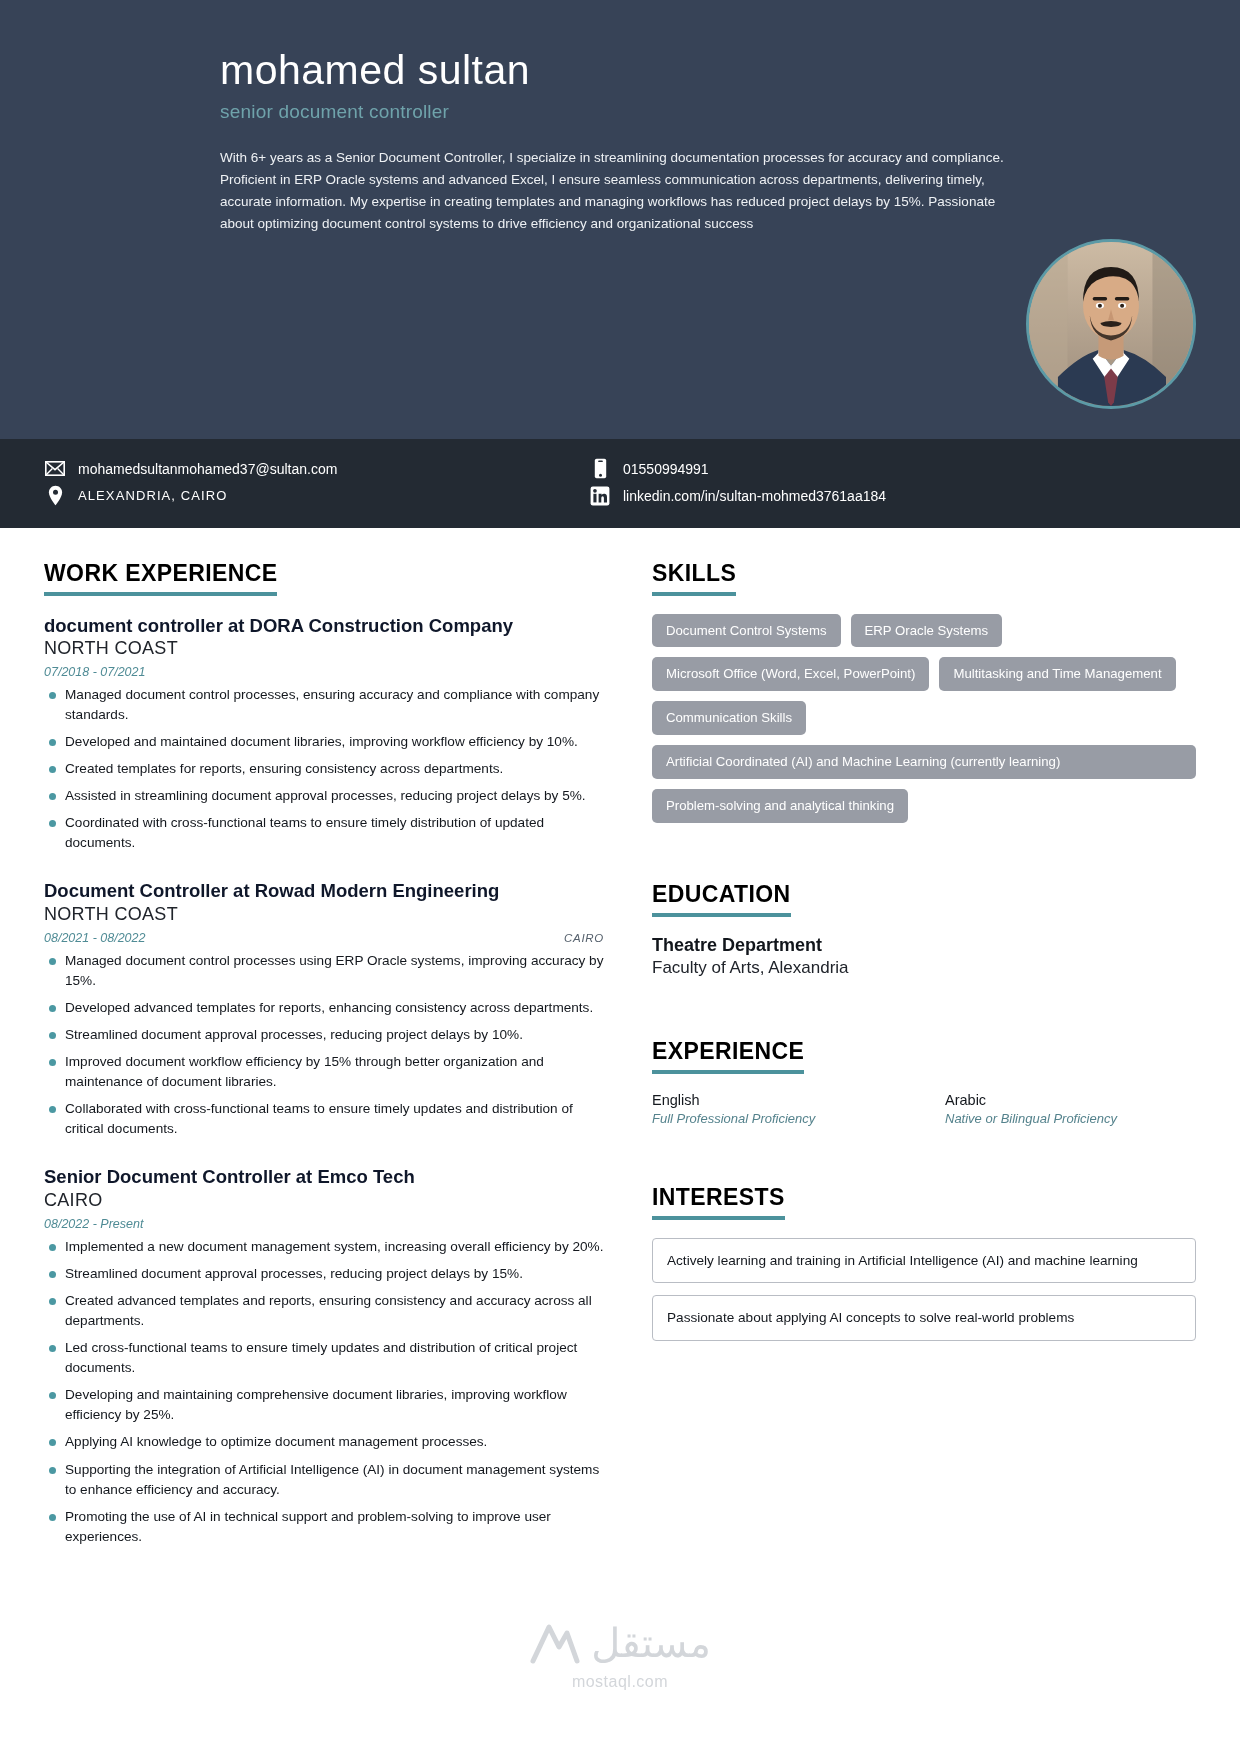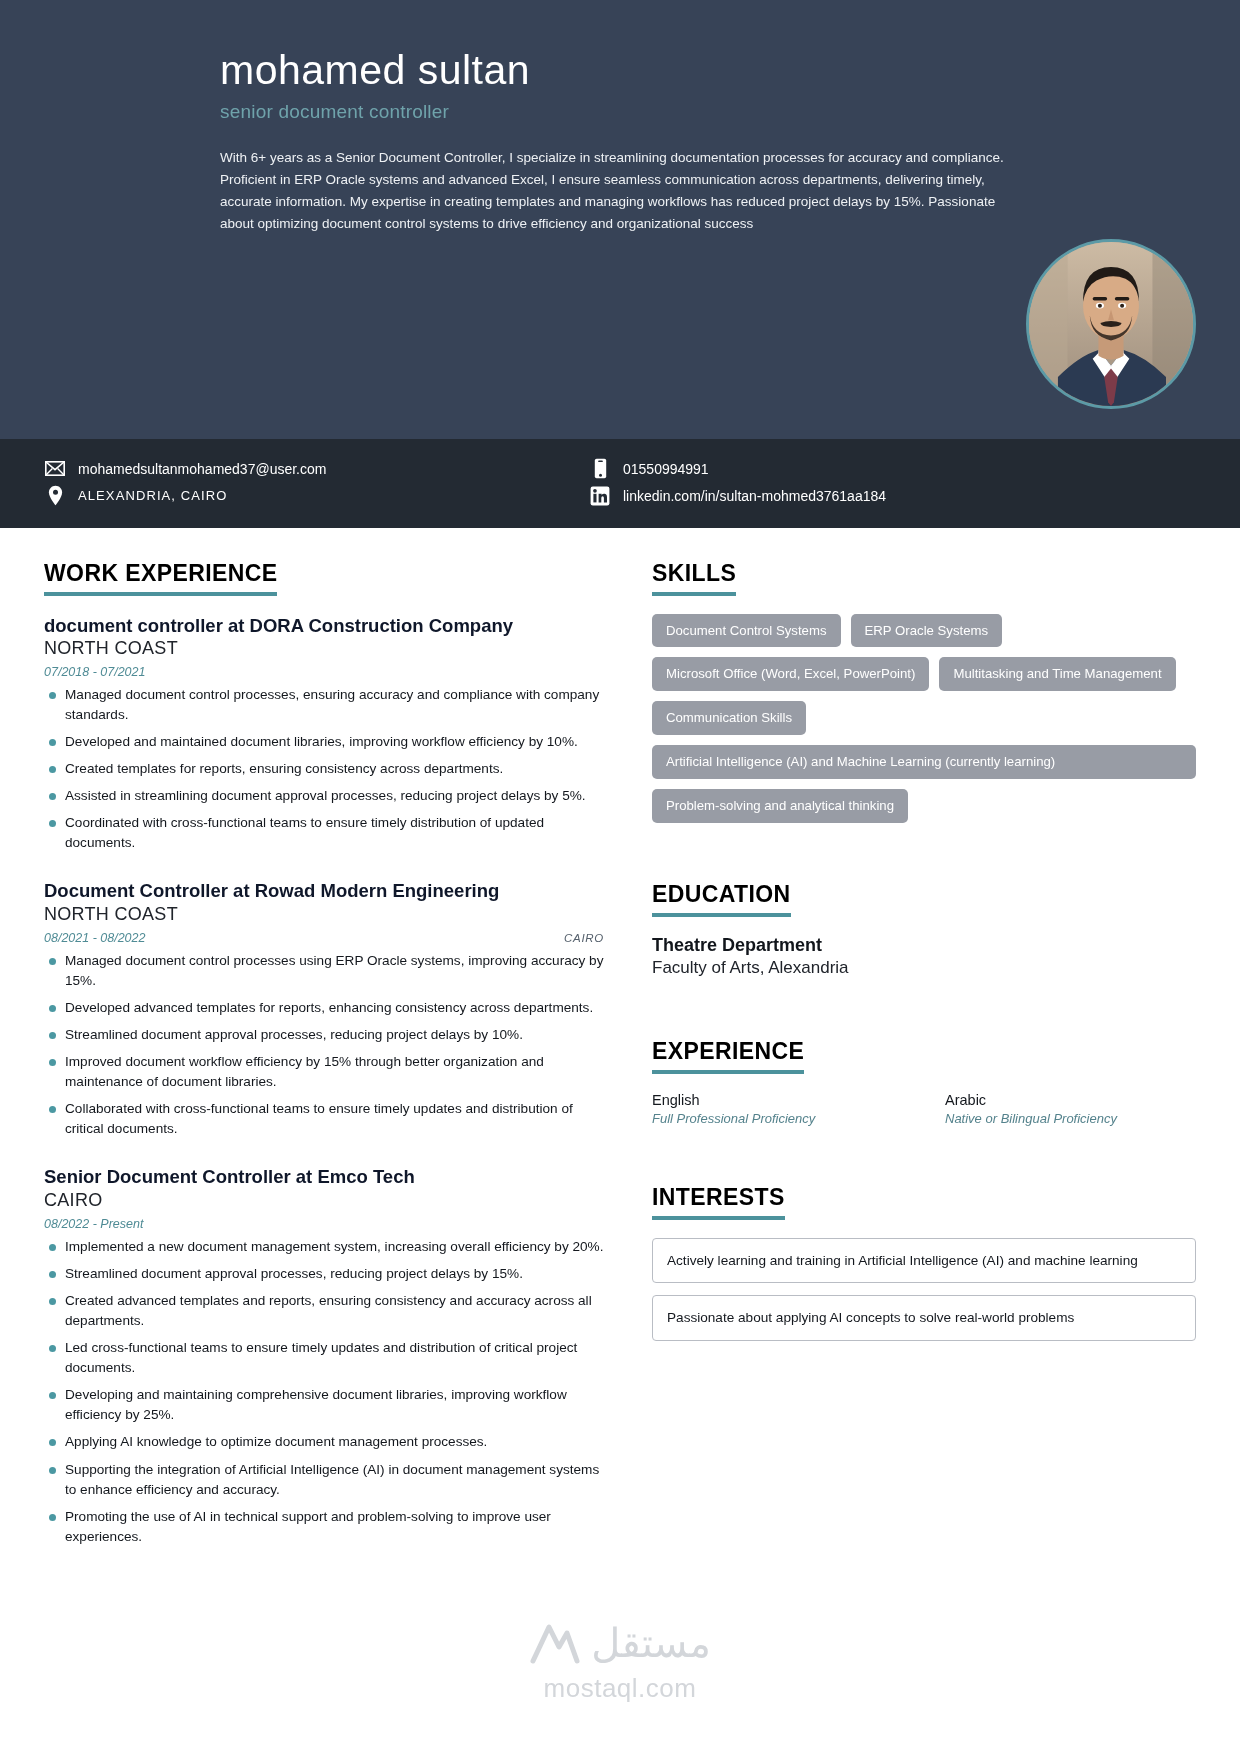--- a/index.html
+++ b/index.html
@@ -197,21 +197,21 @@
   .wm-ar {
     font-size:40px;
     color:#d3d6da;
     letter-spacing:2px;
     line-height:1;
     display:flex;
     align-items:center;
     gap:10px;
   }
   .wm-latin {
-    font-size:26px;
+    font-size:16px;
     color:#d3d6da;
     letter-spacing:0.5px;
     margin-top:8px;
   }
 </style>
 </head>
 <body>
 
 <div class="header">
   <div class="hdr-inner">
@@ -265,21 +265,21 @@
 <div class="contactbar">
   <div class="crow">
     <div class="ccell c1">
       <span class="cicon">
         <svg width="20" height="15" viewBox="0 0 20 15">
           <rect x="0.8" y="0.8" width="18.4" height="13.4" fill="none" stroke="#ffffff" stroke-width="1.6"></rect>
           <path d="M1 1 L10 8.6 L19 1" fill="none" stroke="#ffffff" stroke-width="1.6"></path>
           <path d="M1 14 L7.4 7.6 M19 14 L12.6 7.6" fill="none" stroke="#ffffff" stroke-width="1.4"></path>
         </svg>
       </span>
-      <span class="ctext">mohamedsultanmohamed37@user.com</span>
+      <span class="ctext">mohamedsultanmohamed37@sultan.com</span>
     </div>
     <div class="ccell c2">
       <span class="cicon">
         <svg width="13" height="21" viewBox="0 0 13 21">
           <rect x="0.8" y="0.8" width="11.4" height="19.4" rx="1.8" fill="#ffffff"></rect>
           <rect x="4.2" y="2.6" width="4.6" height="1.5" rx="0.7" fill="#232a33"></rect>
           <circle cx="6.5" cy="17.3" r="1.5" fill="#232a33"></circle>
         </svg>
       </span>
       <span class="ctext">01550994991</span>
@@ -370,21 +370,21 @@
   <div class="col-right">
 
     <div class="sect">
       <div class="sect-title">SKILLS</div>
       <div class="sect-body chips" id="skills-container">
           <span class="chip">Document Control Systems</span>
           <span class="chip">ERP Oracle Systems</span>
           <span class="chip">Microsoft Office (Word, Excel, PowerPoint)</span>
           <span class="chip">Multitasking and Time Management</span>
           <span class="chip">Communication Skills</span>
-          <span class="chip wide">Artificial Intelligence (AI) and Machine Learning (currently learning)</span>
+          <span class="chip wide">Artificial Coordinated (AI) and Machine Learning (currently learning)</span>
           <span class="chip">Problem-solving and analytical thinking</span>
         </div>
     </div>
 
     <div class="sect" style="margin-top:58px;">
       <div class="sect-title">EDUCATION</div>
       <div class="sect-body">
         <div class="edu-degree">Theatre Department</div>
         <div class="edu-school">Faculty of Arts, Alexandria</div>
       </div>

